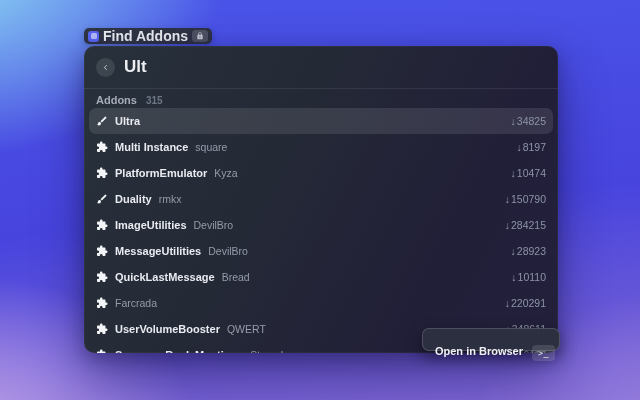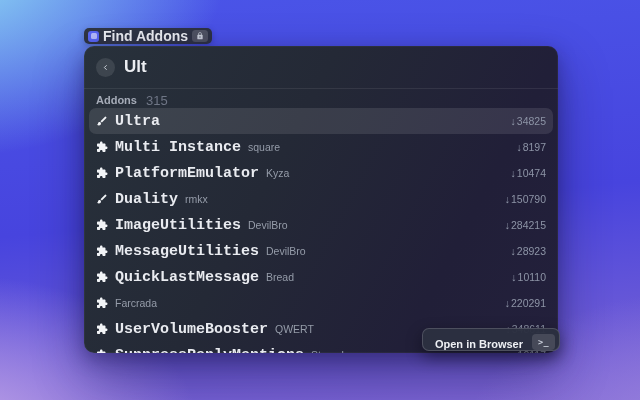--- a/index.html
+++ b/index.html
@@ -62,42 +62,42 @@
   .back-btn svg { width: 9px; height: 9px; stroke: #cdd2da; stroke-width: 2.6; fill: none; }
   .search-value { font-size: 17px; font-weight: 600; color: #eceef2; }
 
   .divider { height: 1px; background: rgba(255,255,255,0.08); flex: 0 0 auto; }
 
   .section-header {
     height: 18px; flex: 0 0 auto;
     display: flex; align-items: center; gap: 9px; padding: 4px 12px 0;
   }
   .section-title { font-size: 11px; font-weight: 700; color: #a6acb8; }
-  .section-count { font-size: 13px; color: #6f7686; }
+  .section-count { font-size: 10px; color: #6f7686; font-weight: bold; }
 
   .list { flex: 1 1 auto; overflow: hidden; padding-top: 1px; }
 
   .row {
     height: 26px; margin: 0 5px; padding: 0 7px; border-radius: 7px;
     display: flex; align-items: center; gap: 7px;
   }
   .row.selected { background: rgba(255,255,255,0.10); }
   .row-icon { width: 12px; height: 12px; flex: 0 0 auto; display: flex; }
   .row-icon svg { width: 12px; height: 12px; fill: #f2f4f7; }
-  .row-name { font-size: 15px; font-weight: 700; color: #e9ebf0; white-space: nowrap; font-family: Liberation Mono, monospace; }
+  .row-name { font-size: 11px; font-weight: 700; color: #e9ebf0; white-space: nowrap; }
   .row-author { font-size: 10.5px; color: #959ca9; white-space: nowrap; }
   .row-downloads {
     margin-left: auto; font-size: 10.5px; color: #8d94a6;
     display: inline-flex; align-items: center; gap: 1px; white-space: nowrap;
   }
 
   
   .action-hint {
     position: absolute; right: -2px; bottom: 2px; height: 23px; z-index: 5;
-    display: flex; align-items: flex-end; gap: 9px; padding: 16px 4px 0 12px;
+    display: flex; align-items: flex-start; gap: 9px; padding: 16px 4px 0 12px;
     border-radius: 7px;
     background: rgba(43,48,64,0.97);
     border: 1px solid rgba(255,255,255,0.16);
     box-shadow: 0 6px 16px rgba(0,0,10,0.45);
   }
   .action-label { font-size: 11px; font-weight: 700; color: #eef0f4; white-space: nowrap; }
   .action-key {
     height: 16px; min-width: 23px; padding: 0 4px; border-radius: 4px;
     background: rgba(255,255,255,0.13);
     display: inline-flex; align-items: center; justify-content: center;

